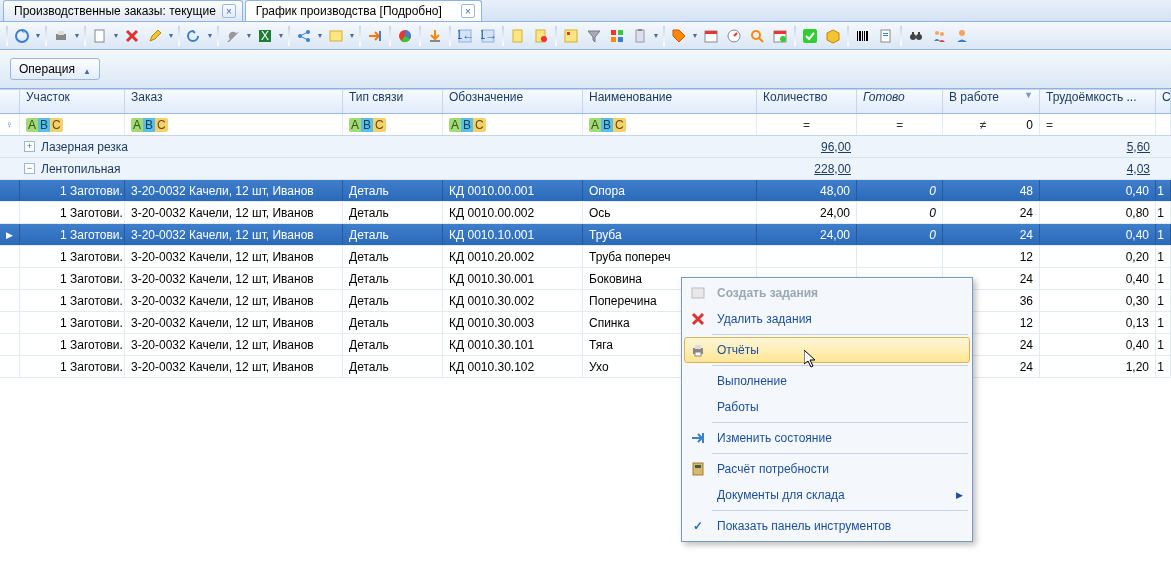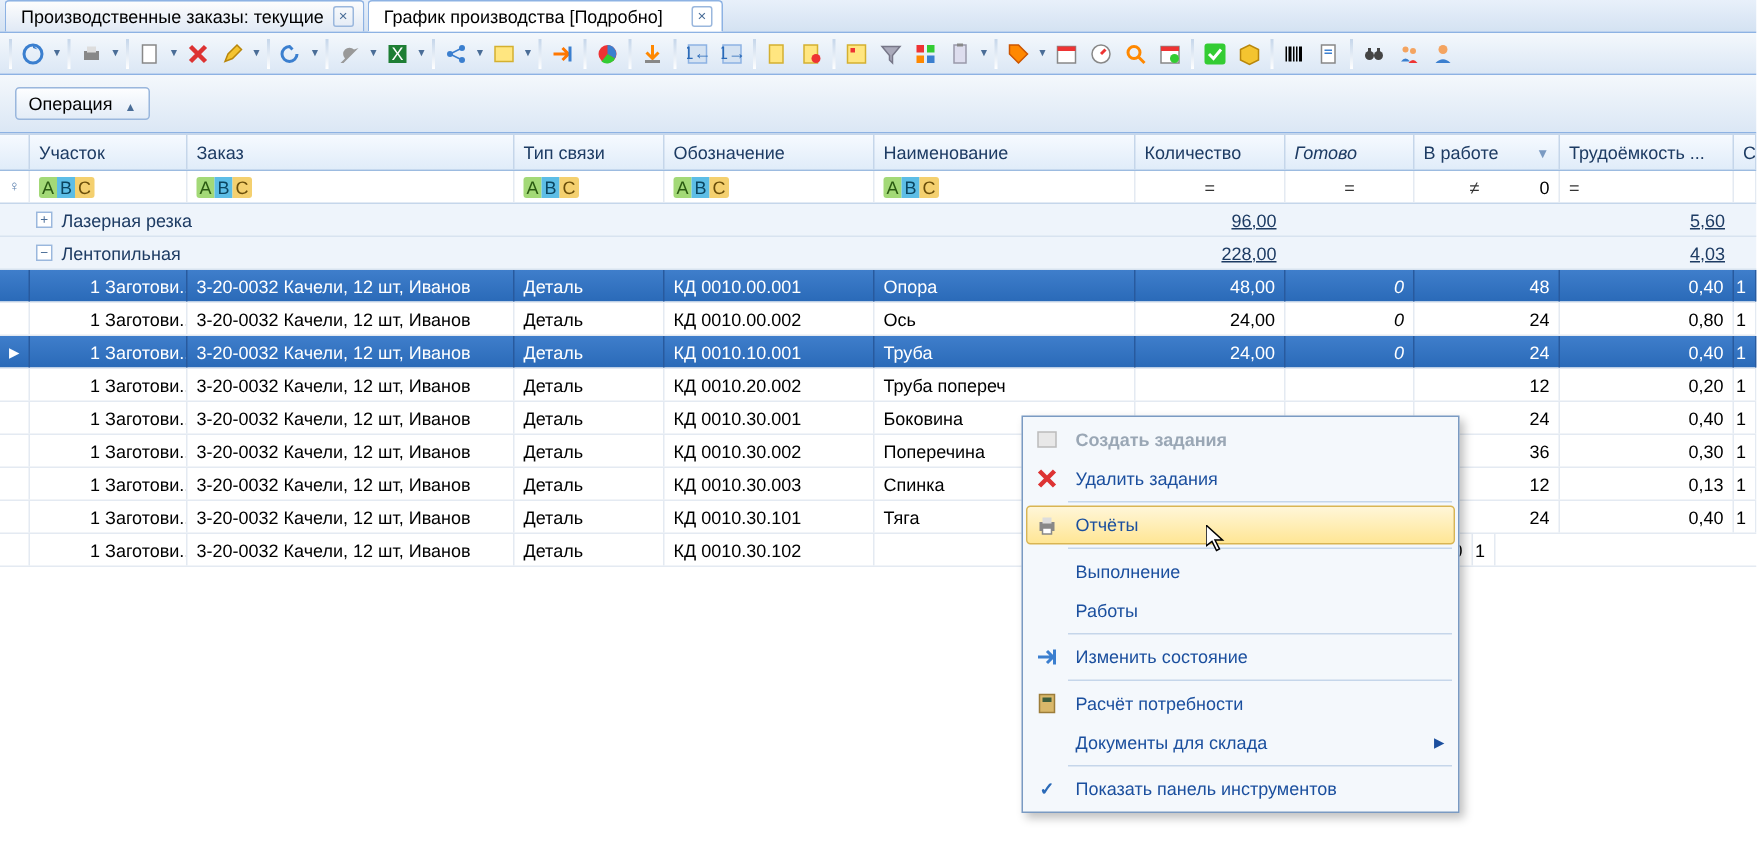--- a/index.html
+++ b/index.html
@@ -18,21 +18,21 @@
   .tb-dd { width: 8px; display: flex; align-items: center; justify-content: center; color: #4a6d97; font-size: 7px; }
   
   
   .op-bar { background: linear-gradient(#f4f8fc, #dbe7f5); border-bottom: 1px solid #8db2e3; padding: 8px 10px; }
   .op-btn { display: inline-flex; align-items: flex-end; gap: 8px; background: linear-gradient(#fdfeff, #e3ecf7); border: 1px solid #9ab7dd; border-radius: 3px; padding: 3px 8px; cursor: pointer; }
   .op-arrow { font-size: 8px; color: #4a6d97; }
   
   
   .grid { border-top: 1px solid #c5d6ea; position: relative; }
   .grid-header { display: flex; background: linear-gradient(#f6faff, #e0ecf9); border-bottom: 1px solid #9cbbe0; height: 24px; }
-  .gh-cell { border-right: 1px solid #c5d6ea; display: flex; align-items: center; padding: 0 6px; color: #1d3b63; white-space: nowrap; overflow: hidden; }
+  .gh-cell { border-right: 1px solid #c5d6ea; display: flex; align-items: flex-start; padding: 0 6px; color: #1d3b63; white-space: nowrap; overflow: hidden; }
   .gh-cell.first { width: 20px; padding: 0; }
   
   .grid-filter { display: flex; background: #fff; border-bottom: 1px solid #c5d6ea; height: 22px; }
   .gf-cell { border-right: 1px solid #e4eaf2; display: flex; align-items: center; padding: 0 6px; gap: 3px; font-size: 10px; }
   .gf-cell.first { width: 20px; justify-content: center; color: #5a7fad; }
   .filter-chip { display: inline-flex; align-items: center; }
   .fc-a { background: #a3d977; color: #2a5a12; padding: 0 2px; border-radius: 2px 0 0 2px; }
   .fc-b { background: #5cbde6; color: #0a4560; padding: 0 2px; }
   .fc-c { background: #f4d06f; color: #6a4e0a; padding: 0 2px; border-radius: 0 2px 2px 0; }
   .eq { color: #333; }
@@ -546,20 +546,21 @@
           <div class="cell w-vrab num">24</div>
           <div class="cell w-trud num">0,40</div>
           <div class="cell w-last num">1</div>
         </div>
         <div class="data-row">
           <div class="cell marker"></div>
           <div class="cell w-uchastok indent">1 Заготови...</div>
           <div class="cell w-zakaz">3-20-0032 Качели, 12 шт, Иванов</div>
           <div class="cell w-tip">Деталь</div>
           <div class="cell w-oboz">КД 0010.30.102</div>
+          <div class="cell w-naim">Ухо</div>
           <div class="cell w-kol num"></div>
           <div class="cell w-got num"></div>
           <div class="cell w-vrab num">24</div>
           <div class="cell w-trud num">1,20</div>
           <div class="cell w-last num">1</div>
         </div>
       </div>
   </div>
 </div>
 

